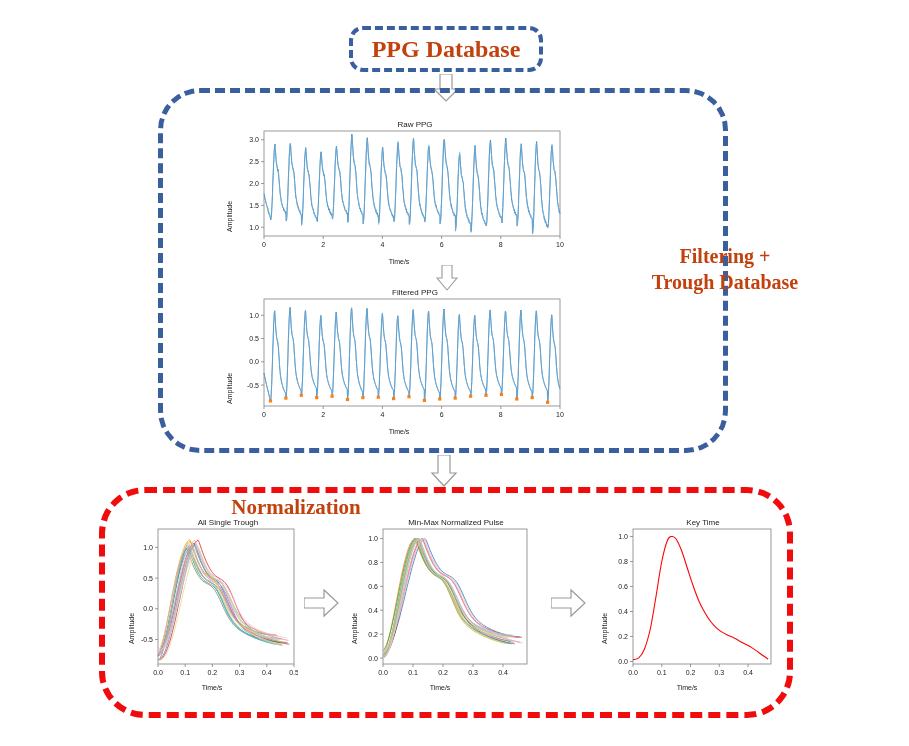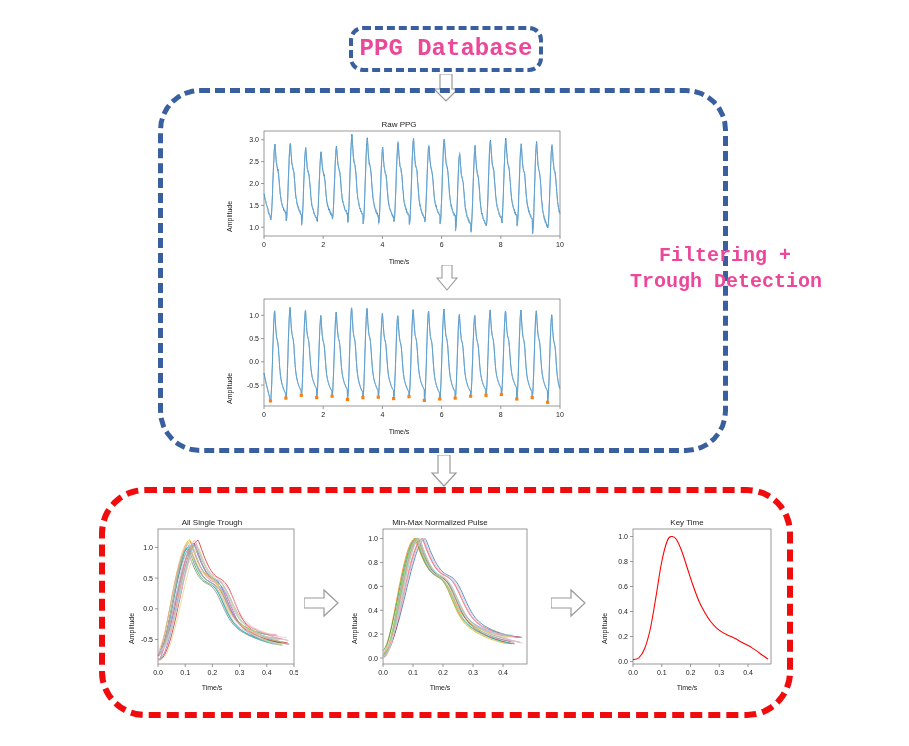--- a/index.html
+++ b/index.html
@@ -21,38 +21,38 @@
     border:5px dashed #3a5f9f;border-radius:42px;
   }
   .db-red{
     left:99px;top:487px;width:694px;height:231px;
     border:6px dashed #f00c0c;border-radius:46px;
   }
 
   
   .heading{
     position:absolute;
-    font-family:Liberation Mono, monospace;
-    font-weight:bold;color:#ec4899;
+    font-family:Liberation Serif, serif;
+    font-weight:bold;color:#c2410c;
     white-space:pre;text-align:center;
   }
   .h-title{left:349px;top:32px;width:194px;font-size:24px;line-height:34px;}
   .h-filter{left:630px;top:243px;width:190px;font-size:20px;line-height:26px;text-align:center;}
   .h-norm{left:186px;top:493px;width:220px;font-size:21px;line-height:28px;}
   .h-key{left:452px;top:493px;width:270px;font-size:21px;line-height:28px;}
 
   
   .arrow-d{position:absolute;}
   .arrow-r{position:absolute;}
 
   
   .chart{position:absolute;}
   .chart svg{display:block;}
   .ctitle{
-    position:absolute;left:0;width:100%;text-align:center;
+    position:absolute;left:16px;width:100%;text-align:center;
     font-family:"Liberation Sans", sans-serif;color:#222;
     font-size:8px;
   }
   .axlabel{
     position:absolute;font-family:"Liberation Sans", sans-serif;
     color:#222;font-size:7px;text-align:center;
   }
   .ylabel{
     position:absolute;font-family:"Liberation Sans", sans-serif;
     color:#222;font-size:7px;
@@ -76,21 +76,21 @@
 
   <div class="dash-box db-title"></div>
   <div class="heading h-title">PPG Database</div>
 
   <svg class="arrow-d" style="left:431px;top:74px;" width="30" height="28" viewBox="0 0 30 28">
     <polygon points="9,0 21,0 21,15 27,15 15,27 3,15 9,15" fill="#ffffff" stroke="#9a9a9a" stroke-width="1.2"></polygon>
   </svg>
 
   <div class="dash-box db-blue"></div>
   <div class="heading h-filter">Filtering +
-Trough Detection</div>
+Trough Database</div>
 
   <div class="chart" id="chart-raw">
     <div class="ctitle" style="top:0px;">Raw PPG</div>
     <div class="ylabel" style="left:2px;top:112px;">Amplitude</div>
     <div class="axlabel" style="left:0;top:138px;width:350px;">Time/s</div>
     <svg width="350" height="138" viewBox="0 0 350 138">
       <g id="raw-ticks">
           <line x1="40" y1="116" x2="40" y2="119" class="tickline"></line>
           <text x="40" y="127" text-anchor="middle" class="tick">0</text>
           <line x1="99.2" y1="116" x2="99.2" y2="119" class="tickline"></line>
@@ -118,20 +118,21 @@
       <path id="raw-path" fill="none" stroke="#1f77b4" stroke-width="0.9" stroke-linejoin="round" d="M40.0 74.1L40.4 74.7L40.7 76.9L41.1 79.3L41.4 80.1L41.8 81.5L42.1 83.4L42.5 84.7L42.8 85.8L43.2 86.4L43.6 87.7L43.9 89.1L44.3 92.0L44.6 93.1L45.0 92.8L45.3 94.5L45.7 95.1L46.0 96.1L46.4 97.8L46.7 99.9L46.8 99.2L47.1 97.8L47.4 95.0L47.6 92.3L47.9 86.8L48.2 81.4L48.5 73.7L48.7 65.2L49.0 59.0L49.3 51.6L49.6 43.9L49.9 39.2L50.1 32.6L50.4 29.2L50.7 25.4L51.0 24.2L51.2 28.4L51.5 31.4L51.8 35.4L52.1 39.5L52.3 42.8L52.6 43.1L52.9 46.2L53.2 46.8L53.5 48.7L53.7 50.4L54.0 49.2L54.3 52.9L54.6 54.2L54.8 57.8L55.1 60.1L55.4 64.8L55.7 67.1L56.0 71.5L56.2 74.0L56.5 75.3L56.8 78.5L57.1 79.6L57.3 81.8L57.6 82.4L57.9 83.9L58.2 85.0L58.4 86.3L58.7 87.4L59.0 87.3L59.3 87.6L59.6 89.8L59.8 90.6L60.1 90.3L60.4 90.0L60.7 91.3L60.9 91.1L61.2 91.9L61.5 93.6L61.8 93.7L62.0 92.2L62.2 100.8L62.5 100.6L62.8 97.4L63.0 91.9L63.3 86.3L63.6 82.2L63.9 73.0L64.1 67.2L64.4 58.4L64.7 50.3L65.0 44.8L65.2 37.8L65.5 32.8L65.8 28.3L66.1 24.0L66.4 23.7L66.6 25.0L66.9 31.2L67.2 34.6L67.5 37.9L67.7 42.1L68.0 44.0L68.3 45.2L68.6 45.9L68.8 48.6L69.1 48.6L69.4 51.1L69.7 51.4L70.0 53.2L70.2 55.8L70.5 59.5L70.8 63.6L71.1 66.8L71.3 71.6L71.6 74.0L71.9 77.0L72.2 79.0L72.5 79.5L72.7 81.2L73.0 82.9L73.3 85.0L73.6 85.0L73.8 86.5L74.1 86.3L74.4 88.4L74.7 89.6L74.9 90.1L75.2 90.9L75.5 91.4L75.8 90.6L76.1 91.4L76.3 93.4L76.6 94.2L76.9 93.8L77.2 94.6L77.4 95.2L77.6 104.7L77.9 102.5L78.1 100.3L78.4 97.0L78.7 91.1L79.0 85.9L79.3 77.7L79.5 69.8L79.8 62.1L80.1 55.0L80.4 47.4L80.6 42.6L80.9 35.7L81.2 33.0L81.5 28.9L81.7 27.7L82.0 31.4L82.3 35.0L82.6 40.0L82.9 43.2L83.1 46.1L83.4 49.0L83.7 49.2L84.0 51.6L84.2 51.3L84.5 53.6L84.8 54.9L85.1 54.8L85.3 58.7L85.6 61.4L85.9 64.1L86.2 67.1L86.5 70.7L86.7 75.6L87.0 77.5L87.3 80.7L87.6 82.9L87.8 85.2L88.1 86.0L88.4 87.2L88.7 87.9L89.0 89.7L89.2 89.4L89.5 90.8L89.8 92.1L90.1 94.0L90.3 93.6L90.6 94.8L90.9 95.4L91.2 95.3L91.4 96.9L91.7 97.6L92.0 97.4L92.3 97.5L92.6 97.1L92.8 99.0L93.0 100.3L93.3 101.4L93.5 97.4L93.8 94.3L94.1 88.2L94.4 84.7L94.6 76.6L94.9 71.3L95.2 63.0L95.5 57.3L95.8 49.3L96.0 45.3L96.3 40.0L96.6 35.0L96.9 32.2L97.1 31.8L97.4 35.2L97.7 39.1L98.0 43.2L98.2 45.5L98.5 47.9L98.8 50.6L99.1 50.9L99.4 53.7L99.6 53.0L99.9 55.6L100.2 54.9L100.5 58.0L100.7 59.1L101.0 61.2L101.3 64.9L101.6 68.3L101.8 71.9L102.1 75.0L102.4 77.6L102.7 80.7L103.0 82.5L103.2 82.7L103.5 85.0L103.8 86.4L104.1 86.0L104.3 87.7L104.6 89.6L104.9 90.2L105.2 88.8L105.5 89.4L105.7 92.4L106.0 92.5L106.3 92.3L106.6 94.1L106.8 92.9L107.1 94.8L107.4 94.3L107.7 94.0L107.9 96.1L108.2 94.6L108.4 98.7L108.7 97.8L108.9 96.2L109.2 92.4L109.5 86.1L109.8 80.1L110.0 73.4L110.3 66.7L110.6 60.0L110.9 52.4L111.1 45.8L111.4 39.7L111.7 35.7L112.0 29.7L112.3 27.4L112.5 26.1L112.8 30.0L113.1 34.3L113.4 36.9L113.6 40.2L113.9 43.9L114.2 45.7L114.5 46.5L114.7 48.3L115.0 49.0L115.3 51.0L115.6 51.0L115.9 52.1L116.1 55.5L116.4 57.0L116.7 62.0L117.0 65.0L117.2 68.2L117.5 72.6L117.8 73.6L118.1 78.1L118.4 80.1L118.6 81.5L118.9 81.3L119.2 83.6L119.5 83.9L119.7 85.7L120.0 86.0L120.3 86.1L120.6 89.0L120.8 89.5L121.1 90.1L121.4 90.6L121.7 91.0L122.0 90.0L122.2 91.9L122.5 91.9L122.8 92.3L123.1 94.3L123.3 93.6L123.6 93.5L123.8 102.3L124.0 101.5L124.3 98.0L124.6 92.1L124.9 87.6L125.2 80.4L125.4 72.8L125.7 64.2L126.0 54.0L126.3 46.6L126.5 38.9L126.8 31.5L127.1 25.8L127.4 21.4L127.6 17.3L127.9 14.3L128.2 17.8L128.5 24.4L128.8 27.3L129.0 30.9L129.3 36.4L129.6 38.3L129.9 41.6L130.1 41.3L130.4 43.6L130.7 44.5L131.0 45.2L131.2 46.8L131.5 50.0L131.8 52.2L132.1 55.6L132.4 61.0L132.6 63.9L132.9 68.4L133.2 73.3L133.5 75.3L133.7 78.3L134.0 79.2L134.3 80.7L134.6 81.6L134.9 83.7L135.1 86.0L135.4 86.6L135.7 87.6L136.0 89.0L136.2 88.4L136.5 90.4L136.8 91.5L137.1 90.9L137.3 91.4L137.6 92.6L137.9 93.4L138.2 94.2L138.5 93.7L138.7 94.7L139.0 95.8L139.2 103.7L139.4 102.4L139.7 100.0L140.0 94.9L140.3 89.3L140.5 82.4L140.8 73.8L141.1 65.3L141.4 56.2L141.7 49.7L141.9 42.2L142.2 33.4L142.5 27.4L142.8 22.5L143.0 20.8L143.3 17.8L143.6 21.6L143.9 26.2L144.1 31.0L144.4 35.0L144.7 38.5L145.0 41.2L145.3 44.3L145.5 43.5L145.8 44.7L146.1 46.5L146.4 47.5L146.6 49.9L146.9 51.8L147.2 54.0L147.5 59.6L147.7 62.9L148.0 67.4L148.3 69.7L148.6 73.4L148.9 77.8L149.1 78.2L149.4 80.6L149.7 82.1L150.0 84.1L150.2 84.7L150.5 86.0L150.8 88.2L151.1 88.7L151.4 89.8L151.6 90.4L151.9 89.7L152.2 92.9L152.5 92.4L152.7 91.8L153.0 94.2L153.3 93.1L153.6 94.1L153.8 95.4L154.1 96.6L154.4 95.5L154.6 102.6L154.8 102.8L155.1 100.3L155.4 96.6L155.7 91.1L155.9 85.5L156.2 76.9L156.5 70.6L156.8 63.2L157.0 54.2L157.3 47.8L157.6 42.3L157.9 37.6L158.2 31.5L158.4 28.9L158.7 27.4L159.0 31.3L159.3 34.4L159.5 40.0L159.8 42.9L160.1 46.8L160.4 47.2L160.6 49.8L160.9 50.6L161.2 52.8L161.5 53.8L161.8 54.1L162.0 55.0L162.3 57.2L162.6 60.4L162.9 63.3L163.1 67.3L163.4 71.2L163.7 74.0L164.0 78.1L164.2 79.7L164.5 83.1L164.8 84.9L165.1 85.5L165.4 87.2L165.6 87.7L165.9 89.3L166.2 89.5L166.5 89.6L166.7 91.2L167.0 92.1L167.3 92.3L167.6 92.8L167.9 94.2L168.1 95.0L168.4 95.8L168.7 94.9L169.0 96.8L169.2 96.7L169.5 98.1L169.8 96.7L169.9 101.4L170.2 100.9L170.5 98.6L170.8 93.6L171.1 87.8L171.3 81.8L171.6 74.3L171.9 67.6L172.2 58.5L172.4 50.0L172.7 44.7L173.0 38.0L173.3 32.5L173.5 26.0L173.8 24.4L174.1 22.6L174.4 26.3L174.7 29.8L174.9 34.6L175.2 36.6L175.5 41.1L175.8 44.2L176.0 46.4L176.3 47.4L176.6 47.5L176.9 48.0L177.1 49.8L177.4 52.9L177.7 53.7L178.0 56.5L178.3 60.2L178.5 63.6L178.8 69.3L179.1 70.6L179.4 74.0L179.6 78.6L179.9 79.8L180.2 82.4L180.5 83.9L180.7 84.4L181.0 86.3L181.3 86.0L181.6 87.6L181.9 89.0L182.1 89.9L182.4 89.2L182.7 92.2L183.0 92.5L183.2 93.2L183.5 92.7L183.8 92.9L184.1 93.9L184.4 94.4L184.6 95.0L184.9 95.2L185.2 96.4L185.3 104.1L185.6 103.3L185.9 101.6L186.2 97.0L186.4 90.8L186.7 82.6L187.0 76.7L187.3 66.3L187.6 58.9L187.8 49.9L188.1 42.0L188.4 35.4L188.7 29.1L188.9 25.2L189.2 21.5L189.5 18.0L189.8 21.8L190.0 27.6L190.3 31.7L190.6 34.8L190.9 39.9L191.2 41.7L191.4 45.1L191.7 46.4L192.0 46.4L192.3 47.4L192.5 48.6L192.8 49.6L193.1 52.1L193.4 57.5L193.6 61.4L193.9 64.2L194.2 67.7L194.5 72.8L194.8 75.1L195.0 78.8L195.3 81.8L195.6 81.6L195.9 85.5L196.1 84.9L196.4 86.6L196.7 88.5L197.0 90.2L197.2 90.7L197.5 90.5L197.8 92.8L198.1 93.5L198.4 93.4L198.6 94.3L198.9 94.1L199.2 96.2L199.5 96.2L199.7 96.4L200.0 97.9L200.3 97.7L200.6 97.1L200.7 100.7L201.0 101.6L201.3 98.5L201.6 93.6L201.8 88.4L202.1 81.2L202.4 74.4L202.7 68.2L202.9 60.4L203.2 53.8L203.5 44.8L203.8 40.3L204.1 33.6L204.3 29.5L204.6 26.9L204.9 26.4L205.2 27.1L205.4 31.6L205.7 36.4L206.0 40.8L206.3 42.5L206.5 45.0L206.8 46.4L207.1 48.8L207.4 48.8L207.7 50.8L207.9 51.6L208.2 53.3L208.5 56.1L208.8 58.8L209.0 60.5L209.3 64.9L209.6 69.7L209.9 71.8L210.1 76.1L210.4 77.5L210.7 80.8L211.0 82.4L211.3 84.2L211.5 84.0L211.8 86.4L212.1 85.6L212.4 86.8L212.6 88.6L212.9 89.1L213.2 89.2L213.5 90.8L213.7 91.6L214.0 92.7L214.3 92.3L214.6 92.3L214.9 94.0L215.1 94.4L215.4 94.8L215.7 94.6L216.0 96.2L216.1 103.5L216.4 101.8L216.7 99.6L217.0 95.2L217.2 88.5L217.5 82.2L217.8 74.0L218.1 66.8L218.3 57.0L218.6 49.2L218.9 41.5L219.2 34.0L219.4 28.1L219.7 22.3L220.0 19.9L220.3 19.3L220.6 22.3L220.8 27.5L221.1 30.5L221.4 34.7L221.7 38.2L221.9 40.6L222.2 43.2L222.5 45.2L222.8 45.9L223.0 47.2L223.3 47.3L223.6 49.9L223.9 52.2L224.2 55.5L224.4 57.8L224.7 63.3L225.0 66.8L225.3 70.5L225.5 74.1L225.8 76.2L226.1 78.7L226.4 81.8L226.6 83.0L226.9 83.6L227.2 86.6L227.5 85.6L227.8 88.6L228.0 89.2L228.3 89.2L228.6 91.2L228.9 91.5L229.1 93.0L229.4 93.0L229.7 92.7L230.0 93.9L230.2 95.5L230.5 94.3L230.8 95.6L231.1 95.3L231.4 95.4L231.5 110.6L231.8 108.3L232.1 106.3L232.3 102.3L232.6 96.4L232.9 91.3L233.2 83.6L233.5 75.2L233.7 69.0L234.0 60.5L234.3 53.4L234.6 48.5L234.8 42.2L235.1 37.7L235.4 35.9L235.7 34.0L235.9 35.4L236.2 40.3L236.5 45.1L236.8 47.0L237.1 51.9L237.3 54.3L237.6 55.7L237.9 57.6L238.2 58.1L238.4 58.5L238.7 60.9L239.0 62.0L239.3 62.6L239.5 67.1L239.8 70.7L240.1 72.9L240.4 78.3L240.7 80.5L240.9 83.4L241.2 87.4L241.5 89.7L241.8 89.3L242.0 91.6L242.3 92.6L242.6 93.1L242.9 96.4L243.1 97.1L243.4 97.7L243.7 97.1L244.0 98.1L244.3 100.3L244.5 100.3L244.8 99.7L245.1 102.3L245.4 102.6L245.6 103.3L245.9 102.9L246.2 103.2L246.5 103.3L246.8 103.5L246.9 110.6L247.2 111.5L247.5 107.9L247.7 102.4L248.0 96.5L248.3 89.6L248.6 82.4L248.8 75.0L249.1 66.3L249.4 57.4L249.7 49.3L250.0 43.1L250.2 37.3L250.5 31.7L250.8 29.0L251.1 25.6L251.3 30.3L251.6 34.5L251.9 39.9L252.2 43.2L252.4 45.8L252.7 49.3L253.0 51.6L253.3 53.6L253.6 55.0L253.8 55.0L254.1 56.8L254.4 58.0L254.7 61.3L254.9 64.0L255.2 66.1L255.5 70.7L255.8 74.6L256.0 80.0L256.3 81.7L256.6 85.8L256.9 88.0L257.2 89.1L257.4 92.4L257.7 93.8L258.0 93.0L258.3 95.0L258.5 96.0L258.8 96.6L259.1 98.9L259.4 99.3L259.6 99.5L259.9 100.9L260.2 100.4L260.5 100.6L260.8 102.6L261.0 103.2L261.3 104.0L261.6 103.0L261.9 104.5L262.1 103.9L262.3 105.8L262.6 104.0L262.9 101.6L263.1 95.9L263.4 89.6L263.7 82.9L264.0 74.8L264.2 68.5L264.5 58.0L264.8 51.6L265.1 43.0L265.3 36.9L265.6 29.0L265.9 25.2L266.2 21.5L266.5 20.2L266.7 23.4L267.0 27.0L267.3 33.0L267.6 35.5L267.8 39.7L268.1 41.6L268.4 45.4L268.7 45.4L268.9 46.9L269.2 47.6L269.5 50.2L269.8 50.1L270.1 54.7L270.3 57.9L270.6 61.3L270.9 64.8L271.2 68.0L271.4 71.6L271.7 76.2L272.0 77.6L272.3 81.5L272.5 83.7L272.8 83.9L273.1 87.2L273.4 87.5L273.7 87.7L273.9 89.9L274.2 90.6L274.5 91.5L274.8 91.7L275.0 92.7L275.3 94.9L275.6 94.4L275.9 95.3L276.1 96.9L276.4 96.9L276.7 97.5L277.0 96.5L277.3 98.3L277.5 98.3L277.7 101.8L278.0 102.9L278.2 98.7L278.5 93.9L278.8 87.6L279.1 80.5L279.4 73.8L279.6 66.1L279.9 58.4L280.2 48.2L280.5 40.7L280.7 34.9L281.0 29.3L281.3 23.6L281.6 19.3L281.8 18.2L282.1 22.8L282.4 26.4L282.7 32.3L283.0 33.9L283.2 38.0L283.5 41.0L283.8 43.3L284.1 44.8L284.3 45.5L284.6 45.7L284.9 48.1L285.2 49.2L285.4 51.1L285.7 56.4L286.0 59.8L286.3 62.4L286.6 66.6L286.8 70.8L287.1 73.0L287.4 76.3L287.7 80.3L287.9 80.3L288.2 82.4L288.5 84.7L288.8 84.5L289.0 85.7L289.3 87.3L289.6 88.7L289.9 88.8L290.2 90.5L290.4 89.9L290.7 91.2L291.0 93.4L291.3 92.1L291.5 94.3L291.8 95.1L292.1 94.5L292.4 94.8L292.6 94.7L292.9 96.0L293.1 105.5L293.4 103.5L293.6 102.5L293.9 98.3L294.2 91.9L294.5 84.3L294.7 76.6L295.0 68.6L295.3 60.6L295.6 54.1L295.9 45.2L296.1 38.5L296.4 33.1L296.7 28.7L297.0 26.7L297.2 24.1L297.5 26.9L297.8 32.8L298.1 36.8L298.3 40.3L298.6 43.6L298.9 46.3L299.2 48.6L299.5 50.3L299.7 51.6L300.0 51.4L300.3 51.8L300.6 53.4L300.8 56.1L301.1 58.7L301.4 64.0L301.7 67.7L301.9 70.3L302.2 74.7L302.5 77.8L302.8 79.6L303.1 83.7L303.3 83.5L303.6 85.9L303.9 87.5L304.2 87.5L304.4 90.0L304.7 91.7L305.0 90.5L305.3 92.2L305.5 93.8L305.8 94.3L306.1 94.1L306.4 95.4L306.7 95.7L306.9 97.4L307.2 97.9L307.5 98.5L307.8 98.5L308.0 98.1L308.3 99.5L308.5 113.9L308.7 113.1L309.0 109.8L309.3 105.0L309.6 99.8L309.9 91.5L310.1 83.0L310.4 73.3L310.7 63.3L311.0 55.4L311.2 46.4L311.5 38.2L311.8 32.7L312.1 26.9L312.4 23.6L312.6 21.6L312.9 26.3L313.2 30.8L313.5 35.5L313.7 40.2L314.0 44.7L314.3 46.5L314.6 48.0L314.8 50.4L315.1 50.7L315.4 51.9L315.7 54.2L316.0 56.7L316.2 57.7L316.5 62.8L316.8 65.5L317.1 70.9L317.3 75.8L317.6 80.0L317.9 82.1L318.2 85.0L318.4 88.2L318.7 90.8L319.0 92.0L319.3 93.6L319.6 94.7L319.8 95.6L320.1 97.4L320.4 99.5L320.7 98.4L320.9 99.5L321.2 102.4L321.5 102.3L321.8 101.6L322.0 102.5L322.3 103.9L322.6 105.1L322.9 106.2L323.2 104.8L323.4 106.7L323.7 107.7L323.9 106.2L324.1 106.3L324.4 103.7L324.7 98.0L325.0 92.0L325.2 87.1L325.5 79.3L325.8 70.9L326.1 63.6L326.4 54.4L326.6 47.6L326.9 40.3L327.2 32.9L327.5 29.2L327.7 26.2L328.0 25.5L328.3 28.4L328.6 31.4L328.9 37.3L329.1 41.1L329.4 42.6L329.7 45.4L330.0 48.8L330.2 50.6L330.5 50.9L330.8 51.1L331.1 52.1L331.3 54.9L331.6 58.1L331.9 60.0L332.2 64.8L332.5 67.6L332.7 71.5L333.0 74.4L333.3 78.2L333.6 81.6L333.8 84.1L334.1 84.6L334.4 87.4L334.7 87.9L334.9 89.6L335.2 92.0L335.5 91.6L335.8 93.7"></path>
       <path id="raw-path2" fill="none" stroke="#7fb3d9" stroke-width="0.8" stroke-linejoin="round" opacity="0.75" d="M40.0 73.1L40.4 75.5L40.7 77.6L41.1 78.8L41.4 79.4L41.8 82.4L42.1 83.0L42.5 85.1L42.8 86.5L43.2 88.3L43.6 88.2L43.9 88.8L44.3 90.3L44.6 90.8L45.0 94.4L45.3 94.1L45.7 94.8L46.0 95.6L46.4 98.5L46.7 98.9L46.8 99.8L47.1 98.9L47.4 95.0L47.6 93.4L47.9 85.1L48.2 79.7L48.5 74.3L48.7 65.8L49.0 57.5L49.3 51.5L49.6 43.6L49.9 37.9L50.1 34.2L50.4 27.8L50.7 26.1L51.0 23.9L51.2 28.4L51.5 31.0L51.8 35.9L52.1 39.9L52.3 41.1L52.6 43.5L52.9 46.5L53.2 48.8L53.5 49.4L53.7 50.6L54.0 51.5L54.3 52.9L54.6 53.0L54.8 57.5L55.1 61.6L55.4 62.4L55.7 69.0L56.0 71.4L56.2 72.6L56.5 75.7L56.8 79.0L57.1 78.5L57.3 80.9L57.6 83.0L57.9 83.0L58.2 85.1L58.4 87.0L58.7 86.4L59.0 87.8L59.3 87.0L59.6 87.8L59.8 88.0L60.1 88.6L60.4 89.1L60.7 91.1L60.9 90.4L61.2 92.3L61.5 92.4L61.8 94.4L62.0 93.0L62.2 100.9L62.5 98.2L62.8 95.5L63.0 92.5L63.3 86.2L63.6 80.0L63.9 74.1L64.1 67.0L64.4 58.1L64.7 51.3L65.0 43.3L65.2 36.1L65.5 30.5L65.8 28.0L66.1 23.1L66.4 23.5L66.6 25.0L66.9 31.4L67.2 35.6L67.5 38.4L67.7 42.4L68.0 42.9L68.3 45.3L68.6 48.4L68.8 48.0L69.1 48.0L69.4 50.0L69.7 50.3L70.0 54.2L70.2 55.8L70.5 60.9L70.8 62.9L71.1 67.9L71.3 72.3L71.6 74.2L71.9 75.9L72.2 77.8L72.5 79.6L72.7 83.1L73.0 82.4L73.3 85.4L73.6 86.5L73.8 86.6L74.1 88.5L74.4 89.1L74.7 89.8L74.9 88.1L75.2 90.1L75.5 90.9L75.8 92.8L76.1 91.3L76.3 91.8L76.6 94.7L76.9 94.8L77.2 94.5L77.4 95.8L77.6 105.6L77.9 102.8L78.1 100.1L78.4 97.6L78.7 92.1L79.0 85.4L79.3 76.9L79.5 70.5L79.8 62.9L80.1 56.0L80.4 47.5L80.6 42.2L80.9 37.8L81.2 32.5L81.5 28.9L81.7 27.4L82.0 29.2L82.3 35.3L82.6 40.1L82.9 42.0L83.1 46.4L83.4 48.7L83.7 51.1L84.0 50.8L84.2 52.6L84.5 52.5L84.8 52.9L85.1 54.5L85.3 57.1L85.6 60.7L85.9 65.2L86.2 66.9L86.5 70.3L86.7 74.3L87.0 79.0L87.3 80.8L87.6 81.4L87.8 84.9L88.1 85.8L88.4 88.5L88.7 87.5L89.0 88.8L89.2 89.3L89.5 90.4L89.8 93.0L90.1 93.1L90.3 92.7L90.6 93.9L90.9 95.5L91.2 96.4L91.4 97.0L91.7 95.2L92.0 97.0L92.3 97.5L92.6 97.5L92.8 99.6L93.0 99.8L93.3 98.7L93.5 98.1L93.8 93.3L94.1 90.2L94.4 82.6L94.6 77.2L94.9 69.2L95.2 62.9L95.5 56.4L95.8 50.9L96.0 44.4L96.3 39.8L96.6 37.4L96.9 32.3L97.1 31.8L97.4 34.9L97.7 37.5L98.0 43.3L98.2 44.5L98.5 46.5L98.8 49.6L99.1 51.8L99.4 52.3L99.6 53.4L99.9 55.6L100.2 55.6L100.5 57.1L100.7 59.9L101.0 60.8L101.3 64.5L101.6 69.7L101.8 70.1L102.1 75.0L102.4 76.0L102.7 80.3L103.0 82.5L103.2 83.6L103.5 84.8L103.8 85.5L104.1 85.8L104.3 87.3L104.6 87.4L104.9 89.0L105.2 90.6L105.5 91.0L105.7 92.4L106.0 90.4L106.3 91.8L106.6 91.5L106.8 91.9L107.1 95.0L107.4 94.7L107.7 93.9L107.9 96.0L108.2 94.2L108.4 98.9L108.7 99.4L108.9 95.0L109.2 92.8L109.5 86.2L109.8 80.4L110.0 72.9L110.3 68.5L110.6 58.5L110.9 54.2L111.1 45.3L111.4 38.8L111.7 33.1L112.0 29.1L112.3 26.5L112.5 27.2L112.8 29.8L113.1 33.5L113.4 38.5L113.6 41.9L113.9 41.8L114.2 47.2L114.5 46.7L114.7 47.5L115.0 49.5L115.3 49.6L115.6 51.3L115.9 54.7L116.1 55.0L116.4 57.8L116.7 60.1L117.0 64.7L117.2 69.5L117.5 71.8L117.8 75.9L118.1 76.0L118.4 79.8L118.6 80.2L118.9 80.8L119.2 82.9L119.5 84.1L119.7 84.0L120.0 87.7L120.3 87.5L120.6 88.8L120.8 87.2L121.1 89.6L121.4 90.8L121.7 90.1L122.0 92.4L122.2 92.0L122.5 91.6L122.8 91.4L123.1 94.4L123.3 94.0L123.6 95.0L123.8 101.0L124.0 102.0L124.3 98.3L124.6 92.0L124.9 87.2L125.2 78.8L125.4 71.3L125.7 62.8L126.0 56.2L126.3 45.4L126.5 38.9L126.8 31.0L127.1 25.0L127.4 19.3L127.6 16.6L127.9 15.7L128.2 18.8L128.5 23.1L128.8 27.7L129.0 31.7L129.3 37.0L129.6 37.5L129.9 39.3L130.1 42.6L130.4 44.1L130.7 44.0L131.0 44.3L131.2 47.6L131.5 51.1L131.8 51.3L132.1 56.2L132.4 59.7L132.6 65.9L132.9 68.8L133.2 72.7L133.5 73.6L133.7 78.1L134.0 78.0L134.3 80.7L134.6 82.5L134.9 85.2L135.1 84.6L135.4 86.0L135.7 88.2L136.0 88.4L136.2 88.0L136.5 89.4L136.8 91.2L137.1 90.7L137.3 90.8L137.6 91.6L137.9 92.8L138.2 94.5L138.5 94.9L138.7 93.1L139.0 96.0L139.2 104.0L139.4 102.7L139.7 99.7L140.0 93.1L140.3 87.5L140.5 80.8L140.8 72.7L141.1 66.9L141.4 58.7L141.7 49.1L141.9 41.1L142.2 33.7L142.5 29.3L142.8 23.5L143.0 18.8L143.3 18.9L143.6 21.9L143.9 27.0L144.1 30.9L144.4 33.9L144.7 38.8L145.0 42.5L145.3 44.7L145.5 45.5L145.8 46.5L146.1 47.1L146.4 48.0L146.6 49.1L146.9 52.4L147.2 55.2L147.5 58.6L147.7 63.1L148.0 66.3L148.3 70.5L148.6 72.5L148.9 76.8L149.1 77.7L149.4 81.4L149.7 83.1L150.0 85.3L150.2 86.6L150.5 86.0L150.8 87.2L151.1 88.2L151.4 88.4L151.6 89.5L151.9 92.1L152.2 92.6L152.5 91.1L152.7 93.8L153.0 94.2L153.3 93.9L153.6 95.2L153.8 95.1L154.1 96.7L154.4 95.0L154.6 104.5L154.8 104.0L155.1 101.3L155.4 94.6L155.7 89.8L155.9 84.1L156.2 79.2L156.5 69.7L156.8 61.7L157.0 54.2L157.3 49.6L157.6 40.3L157.9 35.4L158.2 32.2L158.4 28.9L158.7 28.0L159.0 31.1L159.3 36.0L159.5 40.3L159.8 44.1L160.1 47.0L160.4 49.0L160.6 48.3L160.9 50.7L161.2 53.3L161.5 52.9L161.8 54.6L162.0 56.1L162.3 58.8L162.6 60.3L162.9 64.8L163.1 68.1L163.4 70.1L163.7 75.3L164.0 77.8L164.2 80.2L164.5 81.1L164.8 82.8L165.1 84.1L165.4 87.2L165.6 89.4L165.9 88.6L166.2 90.8L166.5 91.1L166.7 90.3L167.0 91.1L167.3 93.7L167.6 94.6L167.9 93.7L168.1 95.9L168.4 97.0L168.7 97.3L169.0 96.4L169.2 96.2L169.5 97.1L169.8 97.2L169.9 101.8L170.2 101.6L170.5 100.2L170.8 94.6L171.1 89.8L171.3 83.5L171.6 75.5L171.9 67.9L172.2 59.9L172.4 50.5L172.7 42.3L173.0 35.9L173.3 32.8L173.5 26.0L173.8 24.1L174.1 21.1L174.4 26.4L174.7 30.5L174.9 34.4L175.2 38.0L175.5 39.5L175.8 44.5L176.0 46.8L176.3 46.1L176.6 47.6L176.9 48.8L177.1 51.3L177.4 53.0L177.7 55.1L178.0 57.0L178.3 62.1L178.5 64.8L178.8 69.0L179.1 70.6L179.4 74.5L179.6 76.3L179.9 81.4L180.2 82.2L180.5 82.3L180.7 83.3L181.0 84.4L181.3 87.5L181.6 86.6L181.9 87.9L182.1 88.2L182.4 90.6L182.7 91.8L183.0 93.4L183.2 91.0L183.5 91.7L183.8 95.1L184.1 93.1L184.4 96.1L184.6 95.5L184.9 95.5L185.2 97.1L185.3 105.1L185.6 104.1L185.9 100.6L186.2 95.6L186.4 92.0L186.7 82.2L187.0 75.1L187.3 66.7L187.6 59.2L187.8 50.3L188.1 41.5L188.4 35.6L188.7 28.3L188.9 23.6L189.2 21.2L189.5 18.1L189.8 20.9L190.0 26.0L190.3 33.0L190.6 34.3L190.9 40.0L191.2 43.1L191.4 45.4L191.7 44.2L192.0 47.6L192.3 46.8L192.5 49.8L192.8 49.7L193.1 53.4L193.4 55.8L193.6 60.8L193.9 64.4L194.2 67.9L194.5 73.4L194.8 76.2L195.0 78.3L195.3 80.1L195.6 83.2L195.9 83.4L196.1 86.0L196.4 88.5L196.7 87.0L197.0 88.4L197.2 89.2L197.5 92.5L197.8 93.4L198.1 94.3L198.4 92.1L198.6 93.3L198.9 96.0L199.2 94.6L199.5 96.6L199.7 96.4L200.0 98.5L200.3 98.7L200.6 97.4L200.7 102.2L201.0 100.0L201.3 99.6L201.6 93.0L201.8 89.5L202.1 81.2L202.4 74.0L202.7 68.5L202.9 59.8L203.2 54.0L203.5 46.5L203.8 38.4L204.1 32.7L204.3 29.6L204.6 25.8L204.9 24.8L205.2 27.8L205.4 30.9L205.7 35.8L206.0 39.0L206.3 42.0L206.5 45.3L206.8 47.0L207.1 48.0L207.4 49.4L207.7 50.9L207.9 53.0L208.2 54.1L208.5 55.1L208.8 58.8L209.0 60.3L209.3 64.9L209.6 67.7L209.9 73.9L210.1 74.0L210.4 79.0L210.7 81.6L211.0 80.6L211.3 83.0L211.5 85.3L211.8 84.3L212.1 86.5L212.4 88.5L212.6 88.7L212.9 89.3L213.2 90.8L213.5 89.5L213.7 90.4L214.0 90.9L214.3 92.2L214.6 91.8L214.9 94.1L215.1 95.3L215.4 95.4L215.7 95.9L216.0 94.3L216.1 104.2L216.4 100.9L216.7 100.6L217.0 95.5L217.2 88.1L217.5 82.3L217.8 73.1L218.1 66.7L218.3 58.7L218.6 50.0L218.9 40.5L219.2 33.9L219.4 26.9L219.7 23.0L220.0 20.6L220.3 19.0L220.6 21.9L220.8 25.6L221.1 29.8L221.4 35.0L221.7 39.0L221.9 39.5L222.2 43.9L222.5 45.3L222.8 43.9L223.0 48.0L223.3 48.9L223.6 49.6L223.9 52.2L224.2 55.5L224.4 58.2L224.7 62.1L225.0 67.4L225.3 71.8L225.5 74.3L225.8 76.8L226.1 79.9L226.4 79.9L226.6 83.6L226.9 84.3L227.2 85.4L227.5 88.3L227.8 88.9L228.0 87.7L228.3 90.7L228.6 89.9L228.9 92.5L229.1 93.2L229.4 92.7L229.7 92.2L230.0 94.4L230.2 96.0L230.5 95.3L230.8 96.4L231.1 95.3L231.4 97.2L231.5 111.2L231.8 107.8L232.1 105.5L232.3 101.9L232.6 98.2L232.9 90.8L233.2 85.1L233.5 75.3L233.7 67.9L234.0 60.0L234.3 54.9L234.6 46.4L234.8 42.7L235.1 36.7L235.4 35.3L235.7 31.8L235.9 37.5L236.2 40.2L236.5 45.8L236.8 48.5L237.1 52.7L237.3 54.2L237.6 56.7L237.9 58.2L238.2 56.4L238.4 57.7L238.7 60.9L239.0 61.8L239.3 62.7L239.5 65.8L239.8 71.3L240.1 73.8L240.4 78.6L240.7 81.0L240.9 84.5L241.2 85.4L241.5 87.2L241.8 89.7L242.0 92.9L242.3 91.9L242.6 95.7L242.9 94.8L243.1 95.5L243.4 96.2L243.7 97.5L244.0 97.3L244.3 100.0L244.5 99.8L244.8 99.6L245.1 102.7L245.4 100.7L245.6 100.9L245.9 102.9L246.2 101.9L246.5 103.4L246.8 102.8L246.9 112.6L247.2 111.2L247.5 106.5L247.7 104.5L248.0 97.5L248.3 89.7L248.6 80.8L248.8 74.7L249.1 64.8L249.4 57.9L249.7 49.5L250.0 42.1L250.2 36.4L250.5 32.2L250.8 28.1L251.1 25.0L251.3 30.7L251.6 36.1L251.9 40.3L252.2 42.6L252.4 46.3L252.7 49.4L253.0 49.7L253.3 53.0L253.6 54.8L253.8 54.4L254.1 57.4L254.4 56.3L254.7 61.7L254.9 65.1L255.2 68.7L255.5 70.9L255.8 75.2L256.0 77.7L256.3 81.5L256.6 86.5L256.9 89.3L257.2 88.2L257.4 92.2L257.7 92.0L258.0 93.9L258.3 96.2L258.5 96.4L258.8 95.7L259.1 98.3L259.4 98.7L259.6 99.4L259.9 100.8L260.2 100.9L260.5 100.5L260.8 102.4L261.0 101.8L261.3 104.2L261.6 105.2L261.9 103.4L262.1 106.0L262.3 104.3L262.6 102.8L262.9 99.6L263.1 95.7L263.4 90.7L263.7 85.0L264.0 75.5L264.2 69.1L264.5 57.6L264.8 50.3L265.1 41.5L265.3 34.2L265.6 30.5L265.9 24.7L266.2 21.4L266.5 21.6L266.7 23.3L267.0 29.0L267.3 33.5L267.6 35.0L267.8 40.6L268.1 43.3L268.4 44.8L268.7 47.4L268.9 46.7L269.2 48.5L269.5 50.3L269.8 50.3L270.1 54.5L270.3 58.4L270.6 62.2L270.9 65.3L271.2 67.5L271.4 71.5L271.7 77.2L272.0 79.5L272.3 80.8L272.5 81.4L272.8 84.5L273.1 85.2L273.4 87.6L273.7 89.6L273.9 88.8L274.2 89.6L274.5 91.4L274.8 91.0L275.0 93.1L275.3 95.3L275.6 93.8L275.9 93.6L276.1 97.0L276.4 96.1L276.7 96.4L277.0 98.3L277.3 96.5L277.5 96.9L277.7 102.1L278.0 103.0L278.2 99.7L278.5 95.8L278.8 88.1L279.1 80.0L279.4 73.4L279.6 64.4L279.9 56.9L280.2 47.7L280.5 42.1L280.7 34.3L281.0 29.2L281.3 24.6L281.6 21.8L281.8 20.1L282.1 23.2L282.4 25.8L282.7 30.1L283.0 35.3L283.2 36.7L283.5 39.7L283.8 43.1L284.1 45.7L284.3 45.0L284.6 45.7L284.9 47.3L285.2 48.9L285.4 51.2L285.7 53.7L286.0 59.6L286.3 62.1L286.6 67.1L286.8 69.6L287.1 74.8L287.4 76.7L287.7 78.0L287.9 80.7L288.2 82.1L288.5 83.6L288.8 86.0L289.0 87.3L289.3 86.8L289.6 87.9L289.9 88.8L290.2 90.4L290.4 92.0L290.7 92.2L291.0 93.2L291.3 93.8L291.5 92.8L291.8 94.0L292.1 95.4L292.4 96.1L292.6 94.8L292.9 95.4L293.1 106.3L293.4 105.1L293.6 100.1L293.9 98.2L294.2 91.3L294.5 85.3L294.7 77.4L295.0 71.1L295.3 61.5L295.6 53.2L295.9 47.4L296.1 38.9L296.4 32.3L296.7 30.3L297.0 26.8L297.2 23.3L297.5 27.1L297.8 31.2L298.1 35.5L298.3 38.8L298.6 43.1L298.9 47.1L299.2 48.1L299.5 50.7L299.7 50.9L300.0 50.9L300.3 51.7L300.6 53.0L300.8 55.2L301.1 58.0L301.4 64.6L301.7 66.4L301.9 72.0L302.2 75.0L302.5 78.1L302.8 79.7L303.1 83.7L303.3 84.8L303.6 87.4L303.9 85.9L304.2 89.6L304.4 89.0L304.7 92.0L305.0 92.9L305.3 91.0L305.5 91.6L305.8 93.6L306.1 95.7L306.4 96.7L306.7 97.2L306.9 95.1L307.2 96.2L307.5 99.1L307.8 97.8L308.0 98.5L308.3 98.0L308.5 114.1L308.7 112.4L309.0 108.8L309.3 106.0L309.6 97.8L309.9 91.0L310.1 80.9L310.4 75.1L310.7 65.3L311.0 55.9L311.2 48.5L311.5 39.3L311.8 32.2L312.1 28.8L312.4 23.6L312.6 22.6L312.9 24.8L313.2 32.1L313.5 34.5L313.7 40.6L314.0 44.1L314.3 46.3L314.6 49.6L314.8 49.6L315.1 50.1L315.4 51.2L315.7 53.2L316.0 56.3L316.2 57.4L316.5 61.2L316.8 66.8L317.1 70.9L317.3 76.1L317.6 80.5L317.9 81.2L318.2 86.1L318.4 89.4L318.7 89.0L319.0 90.9L319.3 92.1L319.6 94.2L319.8 97.8L320.1 96.1L320.4 97.2L320.7 100.2L320.9 100.7L321.2 100.6L321.5 100.5L321.8 101.6L322.0 103.1L322.3 103.8L322.6 104.1L322.9 106.9L323.2 105.7L323.4 106.9L323.7 107.2L323.9 108.0L324.1 107.1L324.4 104.4L324.7 100.0L325.0 92.4L325.2 85.8L325.5 78.3L325.8 71.3L326.1 62.8L326.4 55.7L326.6 47.2L326.9 39.1L327.2 32.4L327.5 30.1L327.7 27.6L328.0 23.9L328.3 27.6L328.6 31.2L328.9 36.3L329.1 40.8L329.4 43.8L329.7 47.3L330.0 48.5L330.2 50.3L330.5 49.6L330.8 53.2L331.1 51.5L331.3 56.1L331.6 56.5L331.9 59.6L332.2 64.9L332.5 67.3L332.7 70.4L333.0 75.1L333.3 78.9L333.6 82.7L333.8 82.8L334.1 85.8L334.4 86.7L334.7 89.7L334.9 91.1L335.2 92.6L335.5 93.3L335.8 91.9"></path>
     </svg>
   </div>
 
   <svg class="arrow-d" style="left:434px;top:265px;" width="26" height="26" viewBox="0 0 26 26">
     <polygon points="8,0 18,0 18,13 23,13 13,25 3,13 8,13" fill="#ffffff" stroke="#9a9a9a" stroke-width="1.1"></polygon>
   </svg>
 
   <div class="chart" id="chart-filtered">
+    <div class="ctitle" style="top:0px;">Filtered PPG</div>
     <div class="ylabel" style="left:2px;top:116px;">Amplitude</div>
     <div class="axlabel" style="left:0;top:140px;width:350px;">Time/s</div>
     <svg width="350" height="140" viewBox="0 0 350 140">
       <g id="filt-ticks">
           <line x1="40" y1="118" x2="40" y2="121" class="tickline"></line>
           <text x="40" y="129" text-anchor="middle" class="tick">0</text>
           <line x1="99.2" y1="118" x2="99.2" y2="121" class="tickline"></line>
           <text x="99.2" y="129" text-anchor="middle" class="tick">2</text>
           <line x1="158.4" y1="118" x2="158.4" y2="121" class="tickline"></line>
           <text x="158.4" y="129" text-anchor="middle" class="tick">4</text>
@@ -175,20 +176,21 @@
           <rect x="322.0" y="112.7" width="3.2" height="3.2" fill="#ff7f0e"></rect>
         </g>
     </svg>
   </div>
 
   <svg class="arrow-d" style="left:429px;top:455px;" width="30" height="32" viewBox="0 0 30 32">
     <polygon points="9,0 21,0 21,18 27,18 15,31 3,18 9,18" fill="#ffffff" stroke="#9a9a9a" stroke-width="1.2"></polygon>
   </svg>
 
   <div class="dash-box db-red"></div>
+  <div class="heading h-norm">Normalization</div>
 
   <div class="chart" id="chart-all">
     <div class="ctitle" style="top:0px;">All Single Trough</div>
     <div class="ylabel" style="left:2px;top:126px;">Amplitude</div>
     <div class="axlabel" style="left:0;top:166px;width:172px;">Time/s</div>
     <svg width="172" height="166" viewBox="0 0 172 166">
       <g id="all-ticks">
           <line x1="32" y1="146" x2="32" y2="149" class="tickline"></line>
           <text x="32" y="157" text-anchor="middle" class="tick">0.0</text>
           <line x1="59.2" y1="146" x2="59.2" y2="149" class="tickline"></line>

